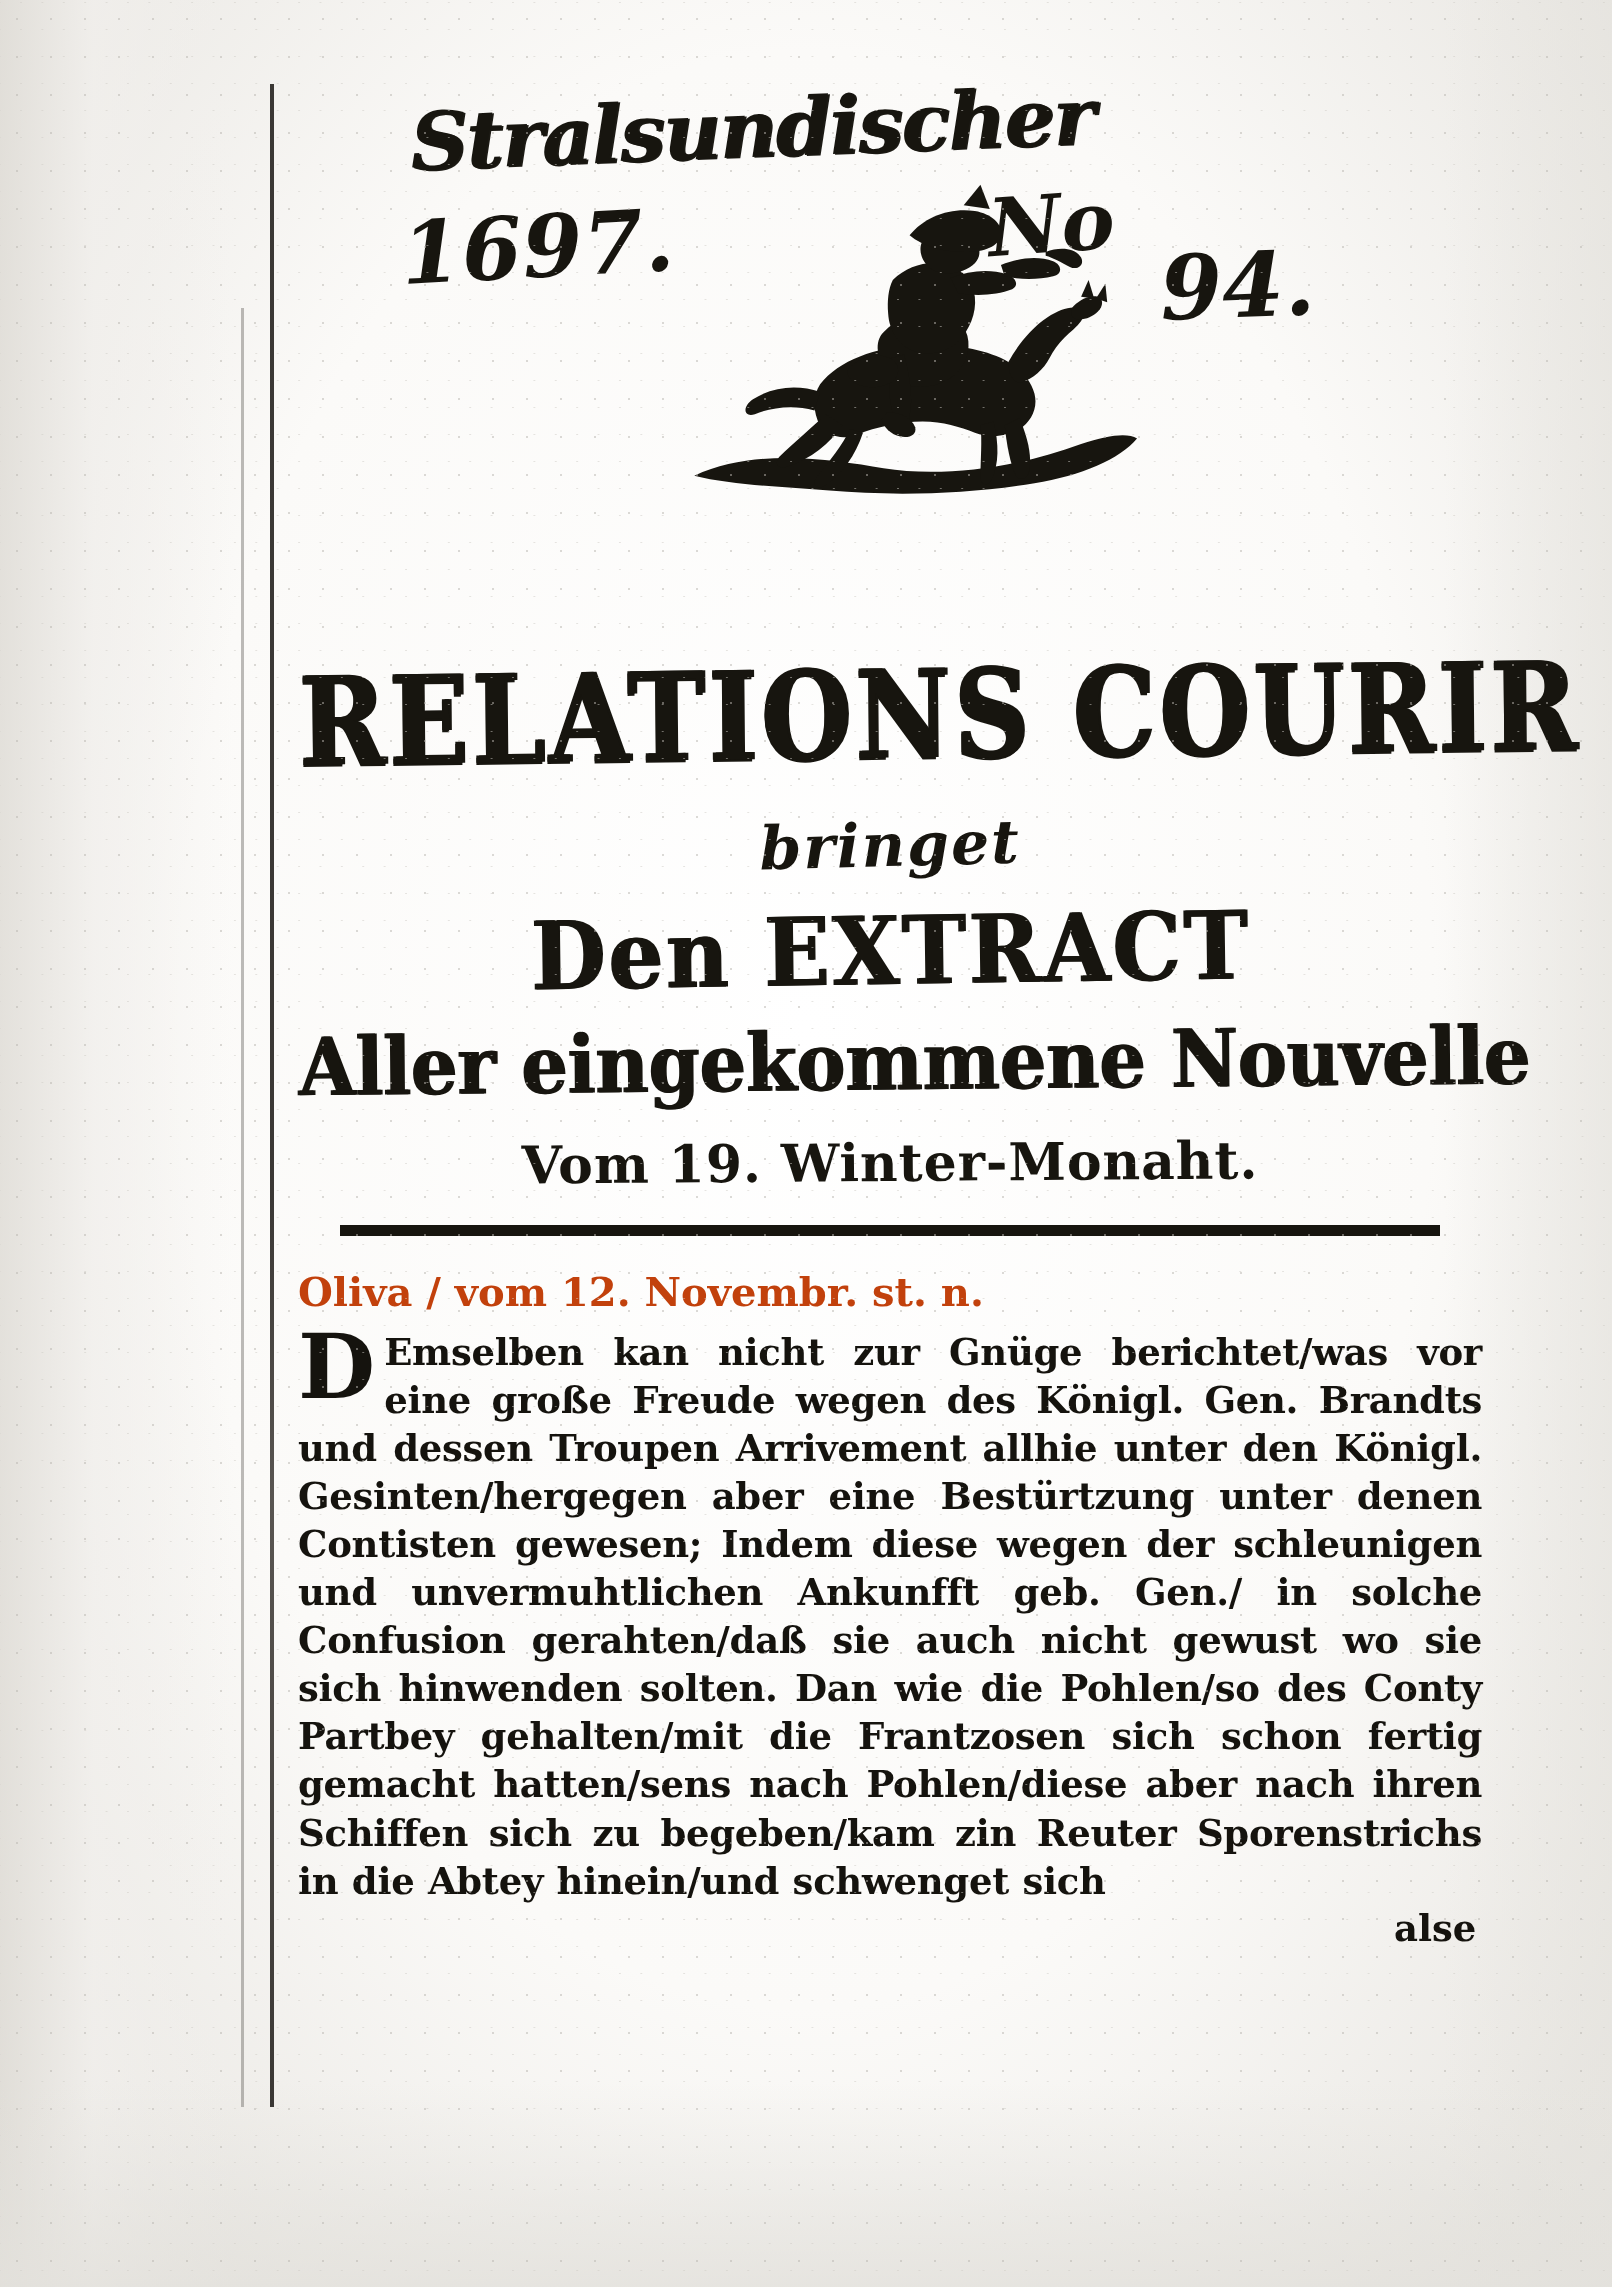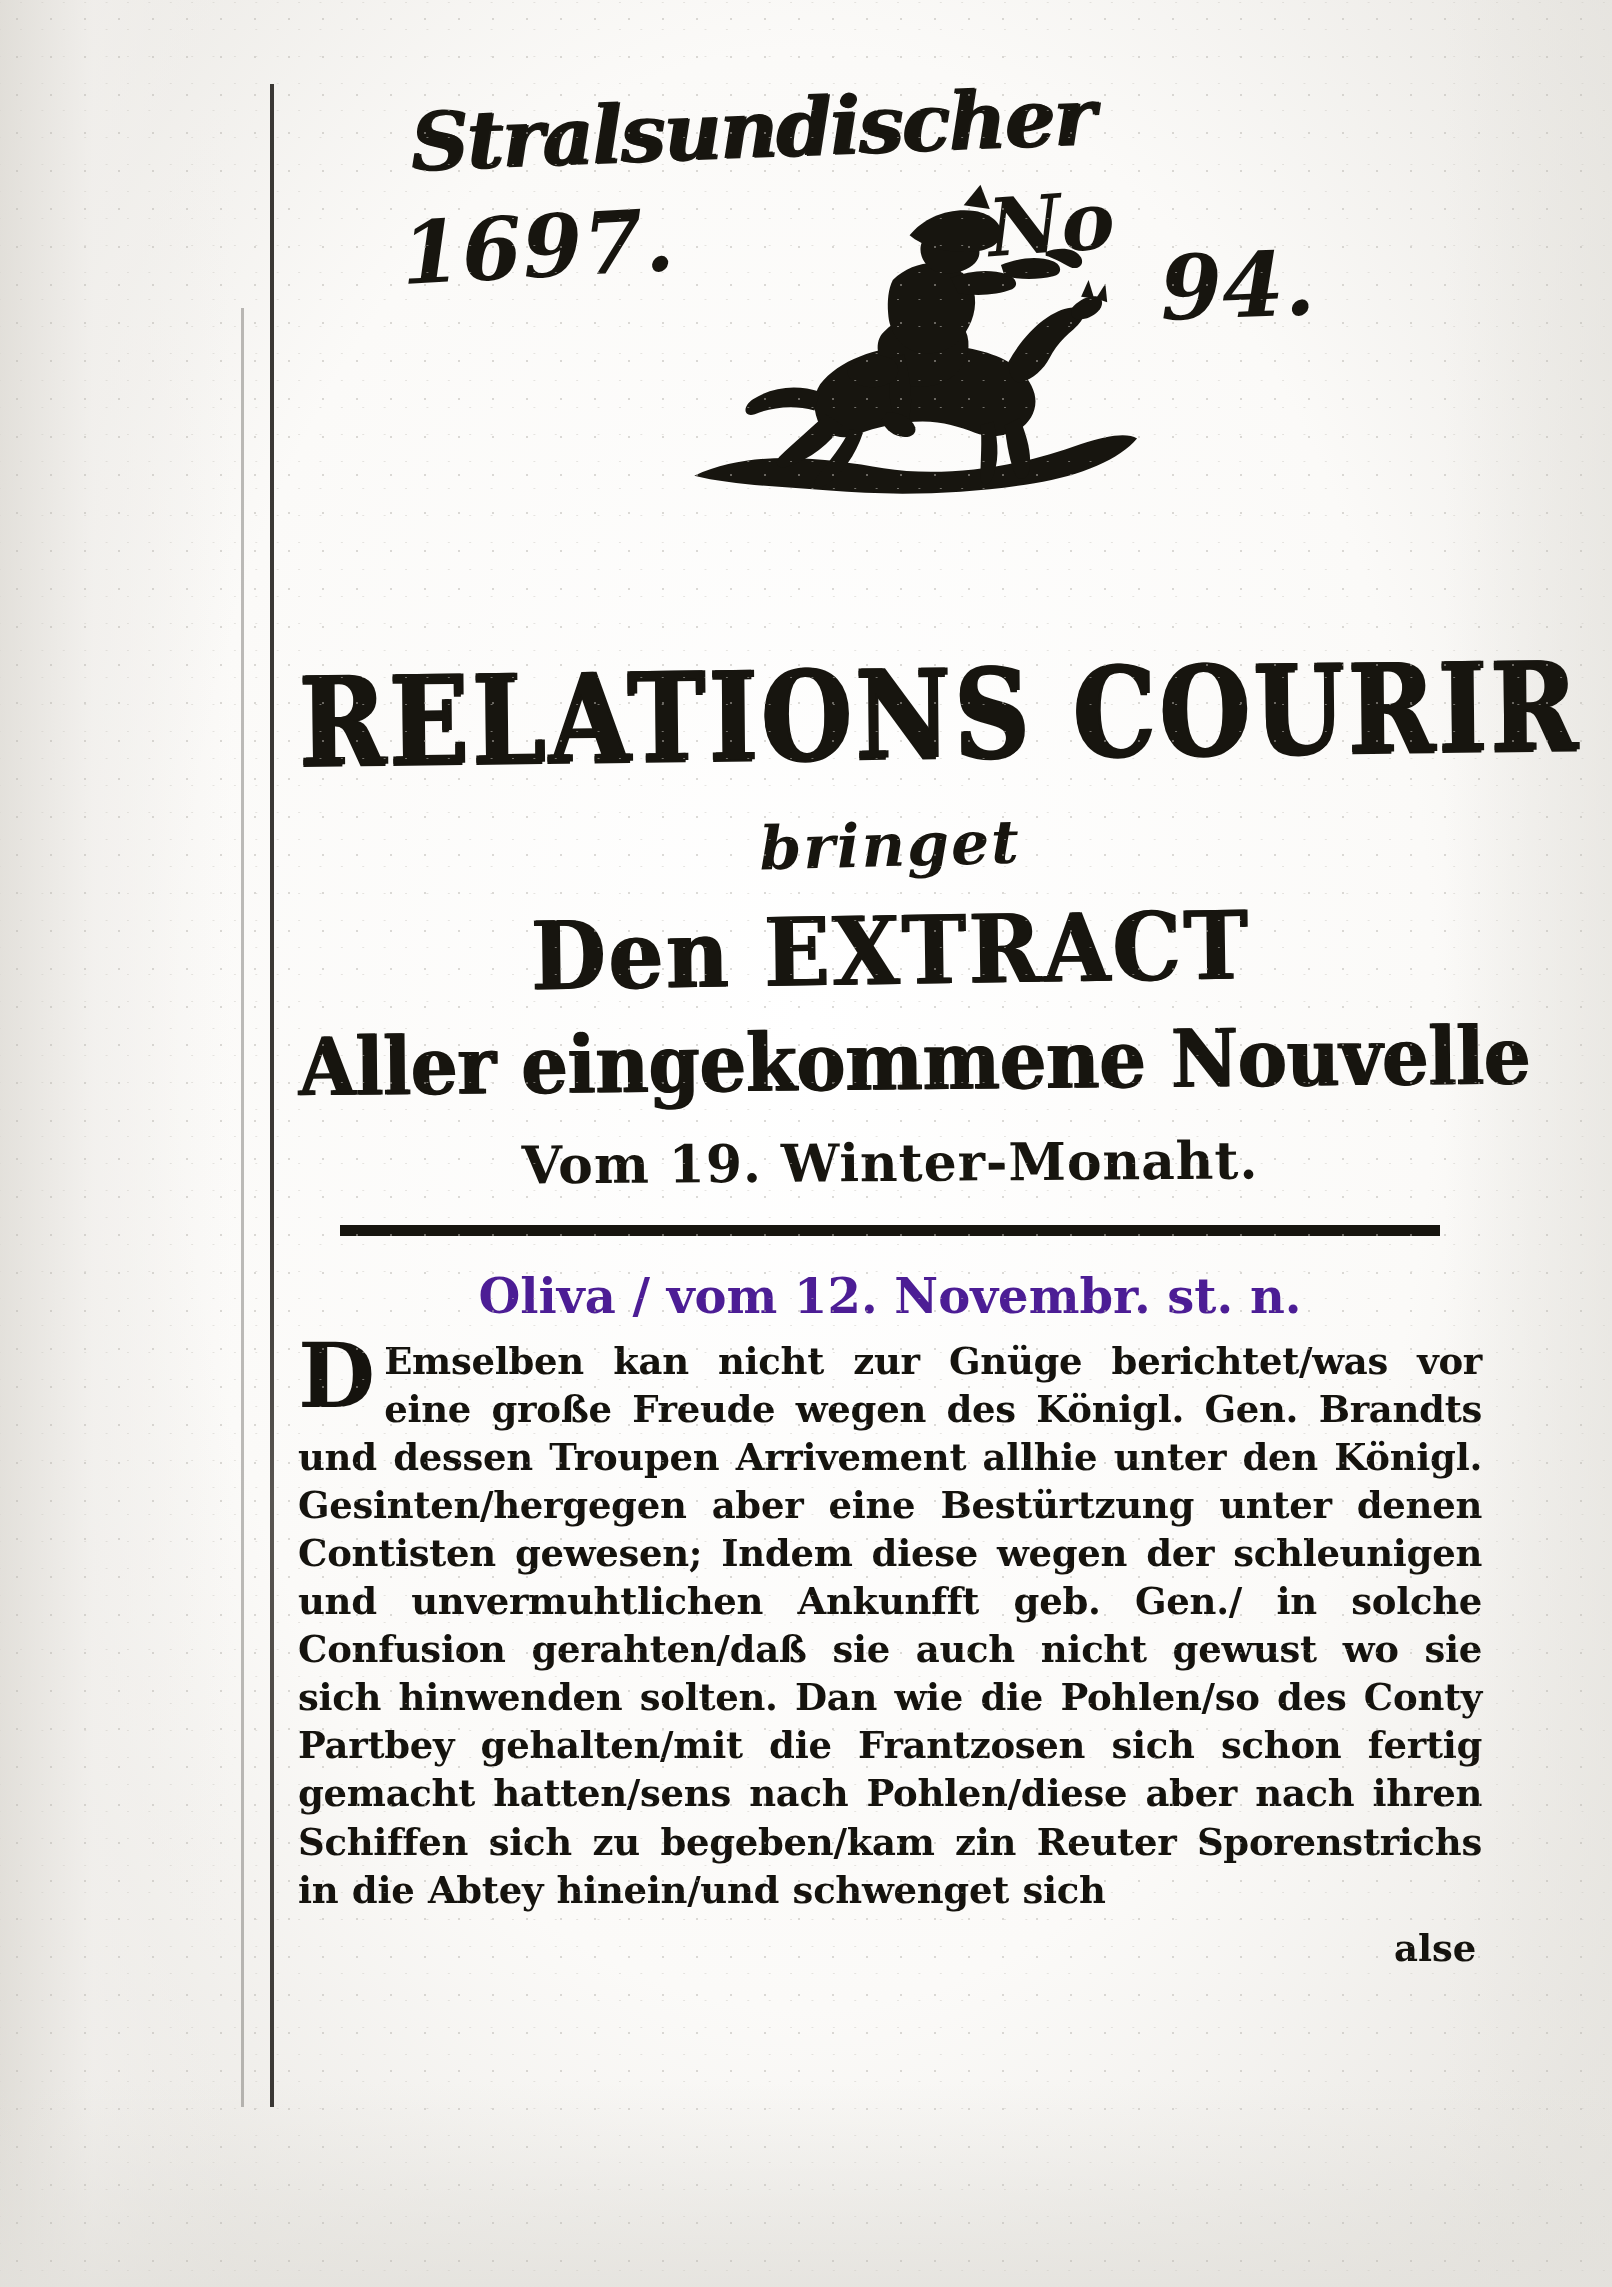--- a/index.html
+++ b/index.html
@@ -170,25 +170,25 @@
     height: 8.4px;
     background: #17150f;
     border-top: 2.8px solid #17150f;
   }
 
   
   #article {
     margin-top: 32px;
   }
   #article-heading {
-    text-align: center;
-    font-family: "DejaVu Serif", serif;
-    font-weight: bold;
-    font-size: 48px;
-    color: #4c1d95;
+    text-align: left;
+    font-family: "DejaVu Serif", serif;
+    font-weight: bold;
+    font-size: 40px;
+    color: #c2410c;
     letter-spacing: 0px;
     white-space: nowrap;
   }
   #article-body {
     margin-top: 13px;
     font-family: "DejaVu Serif", serif;
     font-weight: bold;
     font-size: 37px;
     line-height: 1.30;
     color: #15130e;
@@ -199,21 +199,21 @@
   #dropcap {
     float: left;
     font-family: "DejaVu Serif", serif;
     font-weight: bold;
     font-size: 89px;
     line-height: 0.82;
     padding: 3.7px 9.3px 0 0;
     color: #15130e;
   }
   #article-catchword {
-    margin-top: 12px;
+    margin-top: 1px;
     text-align: right;
     font-family: "DejaVu Serif", serif;
     font-weight: bold;
     font-size: 37px;
     color: #15130e;
     padding-right: 5.6px;
   }
   
   #speckles {
     position: absolute;

